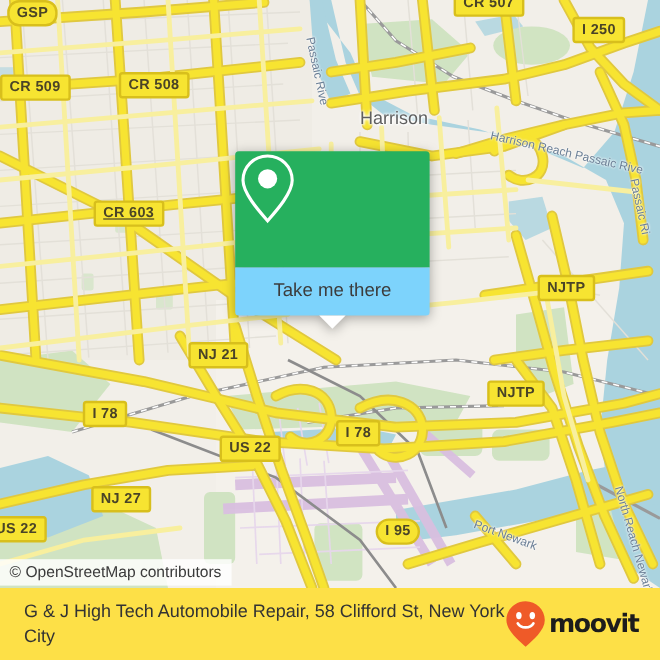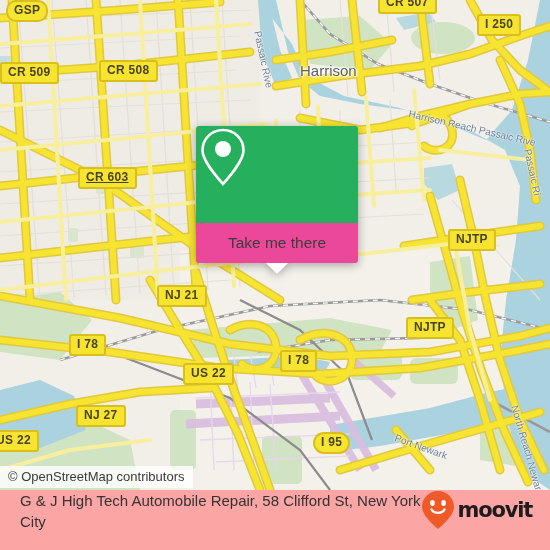--- a/index.html
+++ b/index.html
@@ -30,41 +30,42 @@
     letter-spacing:0.3px;
     box-sizing:border-box;
   }
   .place-label{
     position:absolute;
     color:#5f5f5f;
     font-size:15px;
     font-family:"Liberation Sans", sans-serif;
     white-space:nowrap;
     text-shadow:0 0 3px #fff,0 0 3px #fff,0 0 2px #fff,1px 1px 2px #fff;
+    margin-top:28px;
   }
   .water-label{
     position:absolute;
     color:#6b7f96;
     font-size:10px;
     font-family:"Liberation Sans", sans-serif;
     white-space:nowrap;
     text-shadow:0 0 2px #fff,0 0 2px #fff;
   }
 
   
   #popup{
     position:absolute;left:196px;top:126px;width:162px;
     filter:drop-shadow(0 2px 5px rgba(0,0,0,0.33));
   }
   #popup-head{
     background:#26b05e;height:97px;border-radius:3px 3px 0 0;
     display:flex;align-items:center;justify-content:center;
   }
   #popup-btn{
-    background:#ec4899;height:40px;border-radius:0 0 3px 3px;
+    background:#7dd3fc;height:40px;border-radius:0 0 3px 3px;
     display:flex;align-items:center;justify-content:center;
     color:#3c3c3c;font-size:15.5px;font-family:"Liberation Sans", sans-serif;
     cursor:pointer;
   }
   #popup-tail{
     position:absolute;left:50%;margin-left:-11px;top:137px;
     width:0;height:0;border-left:11px solid transparent;border-right:11px solid transparent;
     border-top:11px solid #ffffff;
   }
 
@@ -74,21 +75,21 @@
     background:rgba(255,255,255,0.82);
     color:#3a3a3a;font-size:13px;
     padding:3px 8px 4px 8px;
     font-family:"Liberation Sans", sans-serif;
     white-space:nowrap;
   }
 
   
   #footer{
     position:absolute;left:0;top:490px;width:550px;height:60px;
-    background:#fca5a5;display:flex;align-items:flex-start;
+    background:#fde047;display:flex;align-items:center;
     box-sizing:border-box;padding:0 14px 0 20px;
   }
   #footer-title{
     flex:1;color:#333333;font-size:15px;line-height:21px;
     font-family:"Liberation Sans", sans-serif;
   }
   #brand{display:flex;align-items:center;gap:3px;padding-right:4px;}
   #brand-word{
     color:#1c1c1c;font-size:21px;font-weight:bold;letter-spacing:-1.2px;
     font-family:"DejaVu Sans", sans-serif;

